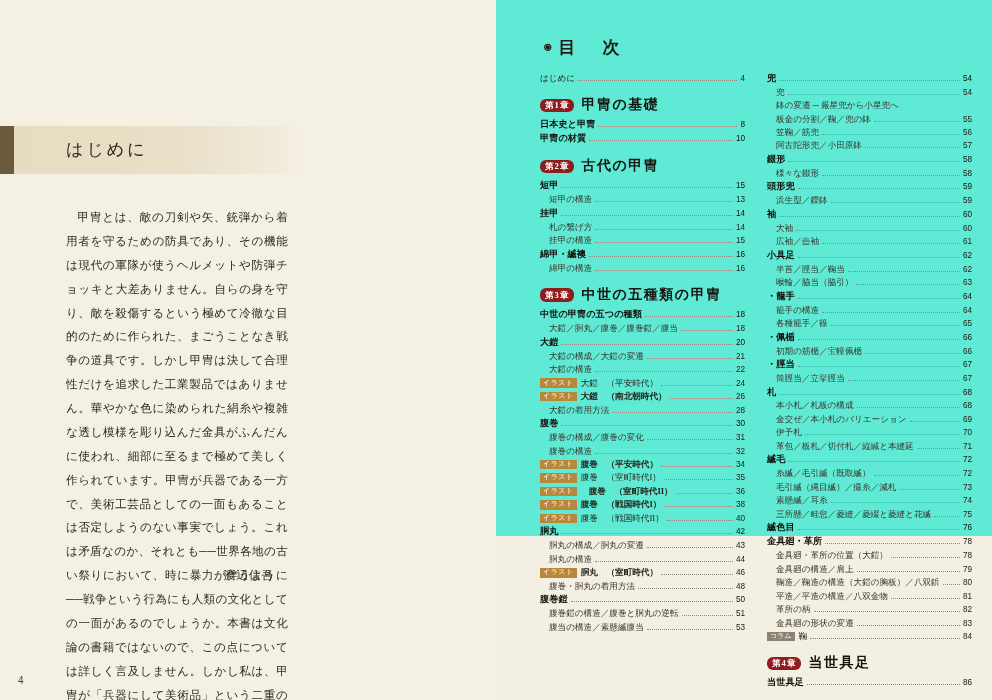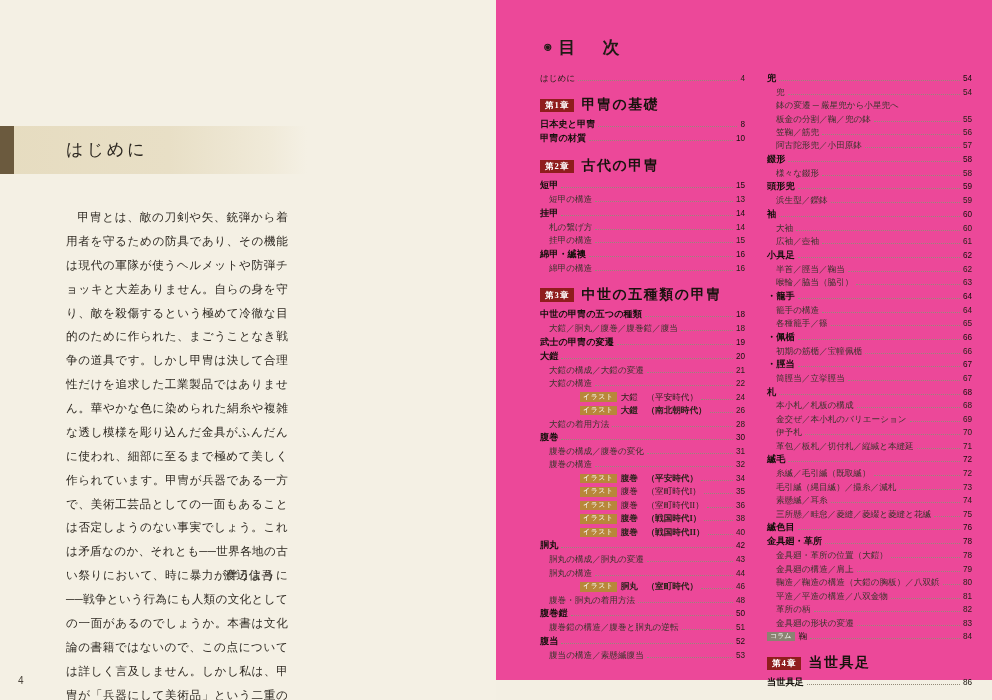--- a/index.html
+++ b/index.html
@@ -60,22 +60,22 @@
     letter-spacing:1px;
   }
   .folio-left{
     position:absolute;left:18px;bottom:14px;
     font-size:10px;color:#4a443c;
     font-family:"Liberation Sans", sans-serif;
   }
   
   .right-page{
     position:relative;
-    width:496px;height:680px;
-    background:#ec4899;
+    width:496px;height:536px;
+    background:#5eead4;
     box-sizing:border-box;
   }
   .toc-head{
     position:absolute;left:48px;top:36px;
     font-size:17px;letter-spacing:5px;
     color:#1f1b15;
     font-weight:bold;
   }
   .toc-head .dot{font-size:15px;margin-right:2px;}
   .cols{
@@ -113,20 +113,21 @@
   }
   .chap .tag{
     background:#8f1d1d;
     color:#fff;
     font-size:8.6px;
     font-weight:bold;
     letter-spacing:1px;
     padding:2.5px 5px 2.5px 5px;
     line-height:1;
     font-family:"Liberation Serif", serif;
+    border-radius:6px;
   }
   .chap .name{
     margin-left:7px;
     font-size:14px;
     font-weight:bold;
     color:#17130d;
     letter-spacing:1.5px;
   }
   
   .ill{
@@ -134,21 +135,20 @@
     background:#b8873a;
     color:#fff;
     font-size:7px;
     letter-spacing:0.5px;
     padding:1.3px 3px;
     margin-right:4px;
     line-height:1;
     position:relative;
     top:-1px;
     font-family:"Liberation Serif", serif;
-    margin-left:40px;
   }
   .colm{
     display:inline-block;
     background:#8a8372;
     color:#fff;
     font-size:7px;
     padding:1.3px 3px;
     margin-right:4px;
     line-height:1;
     position:relative;top:-1px;
@@ -243,25 +243,20 @@
             <span class="txt">中世の甲冑の五つの種類</span>
             <span class="dots"></span>
             <span class="pg">18</span>
           </div>
           <div class="row sub">
             <span class="txt">大鎧／胴丸／腹巻／腹巻鎧／腹当</span>
             <span class="dots"></span>
             <span class="pg">18</span>
           </div>
           <div class="row bold">
-            <span class="txt">武士の甲冑の変遷</span>
-            <span class="dots"></span>
-            <span class="pg">19</span>
-          </div>
-          <div class="row bold">
             <span class="txt">大鎧</span>
             <span class="dots"></span>
             <span class="pg">20</span>
           </div>
           <div class="row sub">
             <span class="txt">大鎧の構成／大鎧の変遷</span>
             <span class="dots"></span>
             <span class="pg">21</span>
           </div>
           <div class="row sub">
@@ -303,31 +298,31 @@
             <span class="txt"><span class="ill">イラスト</span><span style="font-weight: bold;">腹巻　（平安時代）</span></span>
             <span class="dots"></span>
             <span class="pg">34</span>
           </div>
           <div class="row">
             <span class="txt"><span class="ill">イラスト</span><span style="font-weight: normal;">腹巻　（室町時代I）</span></span>
             <span class="dots"></span>
             <span class="pg">35</span>
           </div>
           <div class="row">
-            <span class="txt"><span class="ill">イラスト</span><span style="font-weight: normal;">腹巻　（室町時代II）</span></span>
+            <span class="txt"><span class="ill">イラスト</span><span style="font-weight: bold; margin-left: 8px;">腹巻　（室町時代II）</span></span>
             <span class="dots"></span>
             <span class="pg">36</span>
           </div>
           <div class="row">
             <span class="txt"><span class="ill">イラスト</span><span style="font-weight: bold;">腹巻　（戦国時代I）</span></span>
             <span class="dots"></span>
             <span class="pg">38</span>
           </div>
           <div class="row">
-            <span class="txt"><span class="ill">イラスト</span><span style="font-weight: bold;">腹巻　（戦国時代II）</span></span>
+            <span class="txt"><span class="ill">イラスト</span><span style="font-weight: normal;">腹巻　（戦国時代II）</span></span>
             <span class="dots"></span>
             <span class="pg">40</span>
           </div>
           <div class="row bold">
             <span class="txt">胴丸</span>
             <span class="dots"></span>
             <span class="pg">42</span>
           </div>
           <div class="row sub">
             <span class="txt">胴丸の構成／胴丸の変遷</span>
@@ -351,25 +346,20 @@
           </div>
           <div class="row bold">
             <span class="txt">腹巻鎧</span>
             <span class="dots"></span>
             <span class="pg">50</span>
           </div>
           <div class="row sub">
             <span class="txt">腹巻鎧の構造／腹巻と胴丸の逆転</span>
             <span class="dots"></span>
             <span class="pg">51</span>
-          </div>
-          <div class="row bold">
-            <span class="txt">腹当</span>
-            <span class="dots"></span>
-            <span class="pg">52</span>
           </div>
           <div class="row sub">
             <span class="txt">腹当の構造／素懸縅腹当</span>
             <span class="dots"></span>
             <span class="pg">53</span>
           </div>
         </div>
       <div class="col" id="col2">
           <div class="row bold">
             <span class="txt">兜</span>

